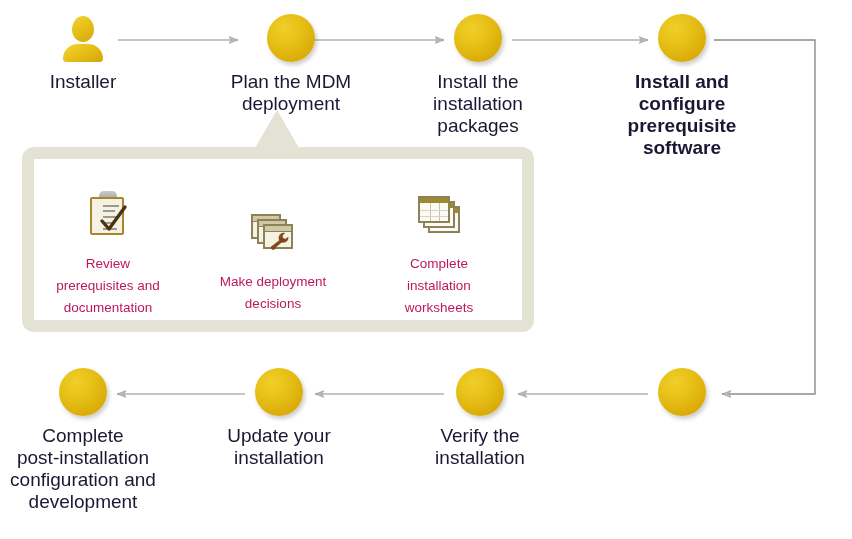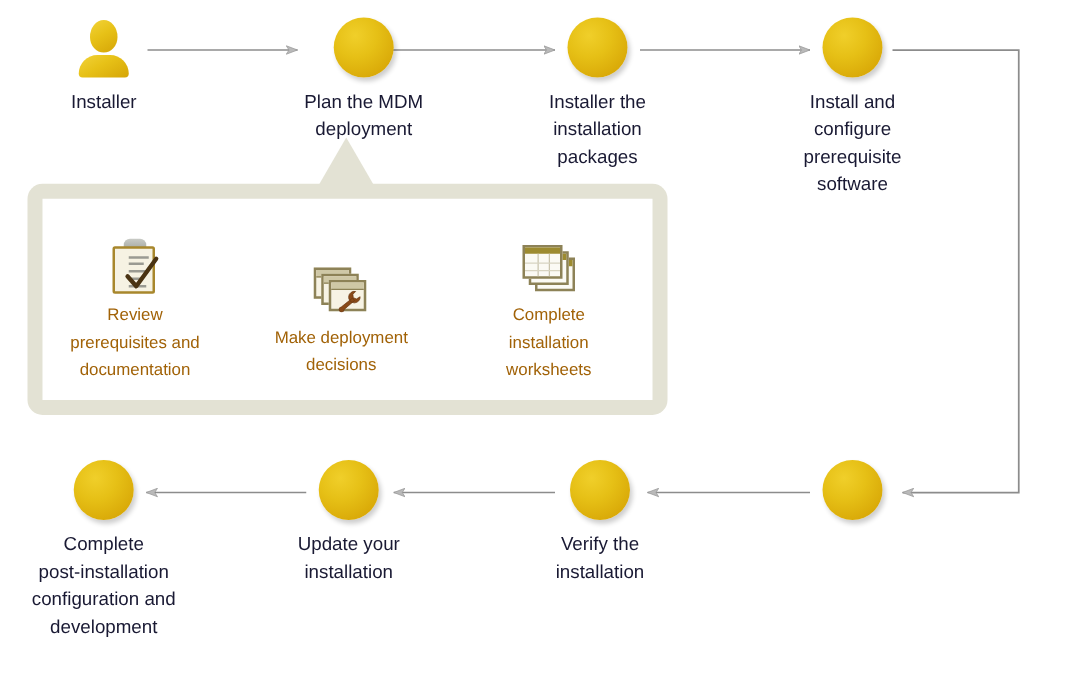--- a/index.html
+++ b/index.html
@@ -36,21 +36,21 @@
   .node-dot {
     width: 48px;
     height: 48px;
     margin: 0 auto;
     border-radius: 50%;
     background: radial-gradient(circle at 36% 30%, #f0cf2a 0%, #e6c016 38%, #d9a908 78%, #cf9e05 100%);
     box-shadow: 2px 3px 4px rgba(0,0,0,0.20);
   }
   .node-label {
     margin-top: 9px;
-    font-size: 15px;
+    font-size: 19px;
     line-height: 22px;
     color: #191933;
     white-space: pre-line;
   }
 
   
   .person-icon {
     position: relative;
     width: 48px;
     height: 48px;
@@ -111,24 +111,24 @@
     margin-left: -85px;
     text-align: center;
   }
   .substep-icon {
     width: 48px;
     height: 48px;
     margin: 0 auto;
     position: relative;
   }
   .substep-label {
-    margin-top: 4px;
+    margin-top: 16px;
     font-size: 13.5px;
     line-height: 22px;
-    color: #a16207;
+    color: #be185d;
     white-space: pre-line;
   }
 
   
   .clip-top {
     position: absolute;
     left: 15px;
     top: 2px;
     width: 18px;
     height: 11px;
@@ -244,26 +244,26 @@
   </div>
 
   <div class="node" style="left:291px; top:14px;">
     <div class="node-dot"></div>
     <div class="node-label">Plan the MDM
 deployment</div>
   </div>
 
   <div class="node" style="left:478px; top:14px;">
     <div class="node-dot"></div>
-    <div class="node-label">Installer the
+    <div class="node-label">Install the
 installation
 packages</div>
   </div>
 
-  <div class="node" style="left:682px; top:14px;">
+  <div class="node" style="left:682px; top:14px;font-weight:bold;">
     <div class="node-dot"></div>
     <div class="node-label">Install and
 configure
 prerequisite
 software</div>
   </div>
 
   <div id="box-pointer"></div>
   <div id="inner-box">
     <div id="inner-box-inner"></div>

